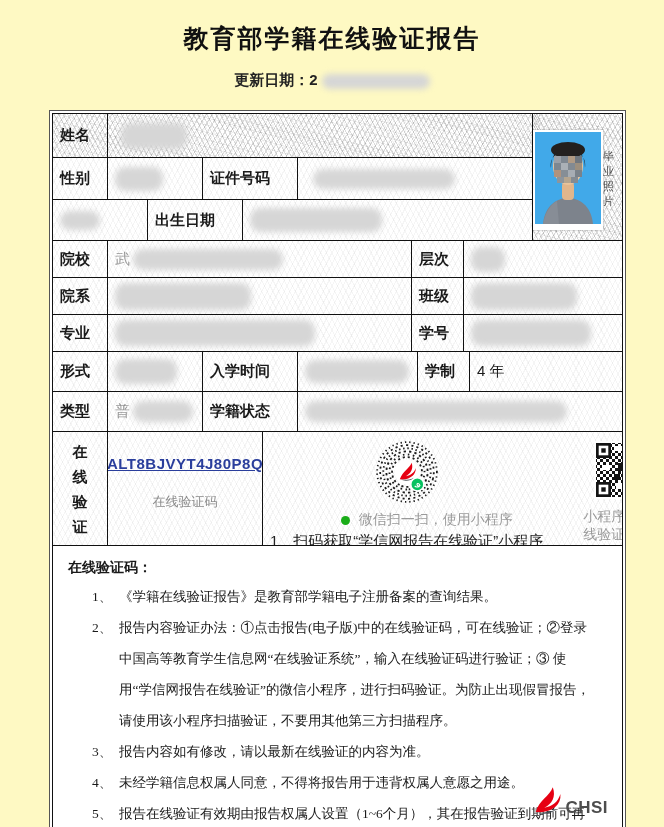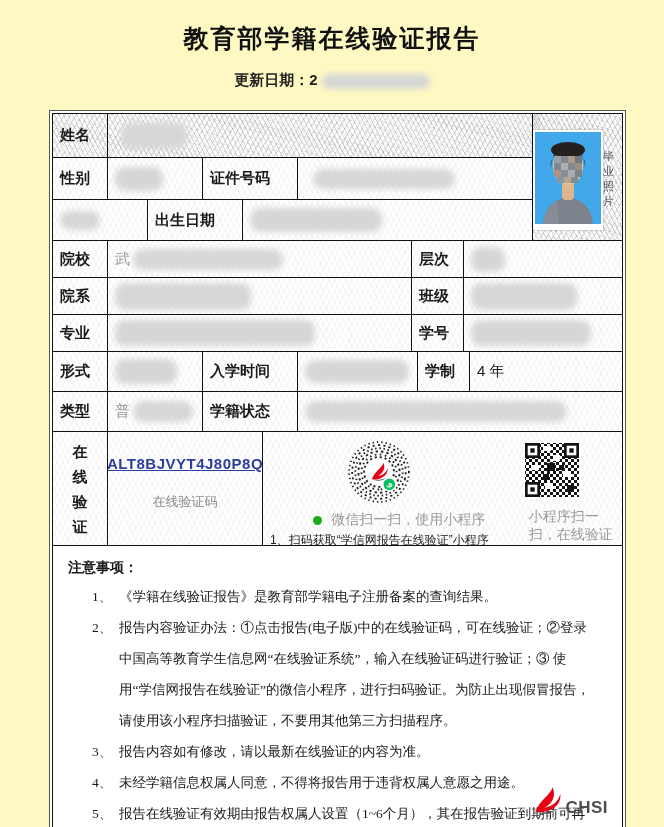--- a/index.html
+++ b/index.html
@@ -117,21 +117,21 @@
     white-space: nowrap;
   }
   .code-label { margin-top: 21px; font-size: 13px; color: #8a8a8a; }
   .qr-cell {
     flex: 1; border-right: none;
     display: flex; align-items: flex-start; justify-content: space-evenly;
     padding-top: 7px;
   }
   .qr-block { display: flex; flex-direction: column; align-items: center; }
   .qcap { font-size: 14px; color: #9a9a9a; display: flex; align-items: center; gap: 9px; padding-left: 40px; }
-  .qstep { font-size: 12px; color: #222; margin-top: 3px; white-space: nowrap; }
+  .qstep { font-size: 15px; color: #222; margin-top: 3px; white-space: nowrap; }
   .wx-dot {
     display: inline-block; width: 9px; height: 9px; border-radius: 50%;
     background: #1aad19;
   }
   
   .notes-cell {
     flex: 1;
     background: #fff;
     padding: 13px 24px 0 15px;
     position: relative;
@@ -354,21 +354,21 @@
               </g>
             </svg>
             <div class="qcap" style="margin-top:9px">小程序扫一扫，在线验证</div>
             <div class="qstep">2、使用小程序扫码验证</div>
           </div>
 
         </div>
       </div>
 
       <div class="notes-cell">
-        <div class="notes-heading">注意事项：</div>
+        <div class="notes-heading">在线验证码：</div>
 
         <div class="note">
           <span class="nnum">1、</span>
           <span class="ntxt">《学籍在线验证报告》是教育部学籍电子注册备案的查询结果。</span>
         </div>
         <div class="note">
           <span class="nnum">2、</span>
           <span class="ntxt">报告内容验证办法：①点击报告(电子版)中的在线验证码，可在线验证；②登录中国高等教育学生信息网“在线验证系统”，输入在线验证码进行验证；③ 使用“学信网报告在线验证”的微信小程序，进行扫码验证。为防止出现假冒报告，请使用该小程序扫描验证，不要用其他第三方扫描程序。</span>
         </div>
         <div class="note">

